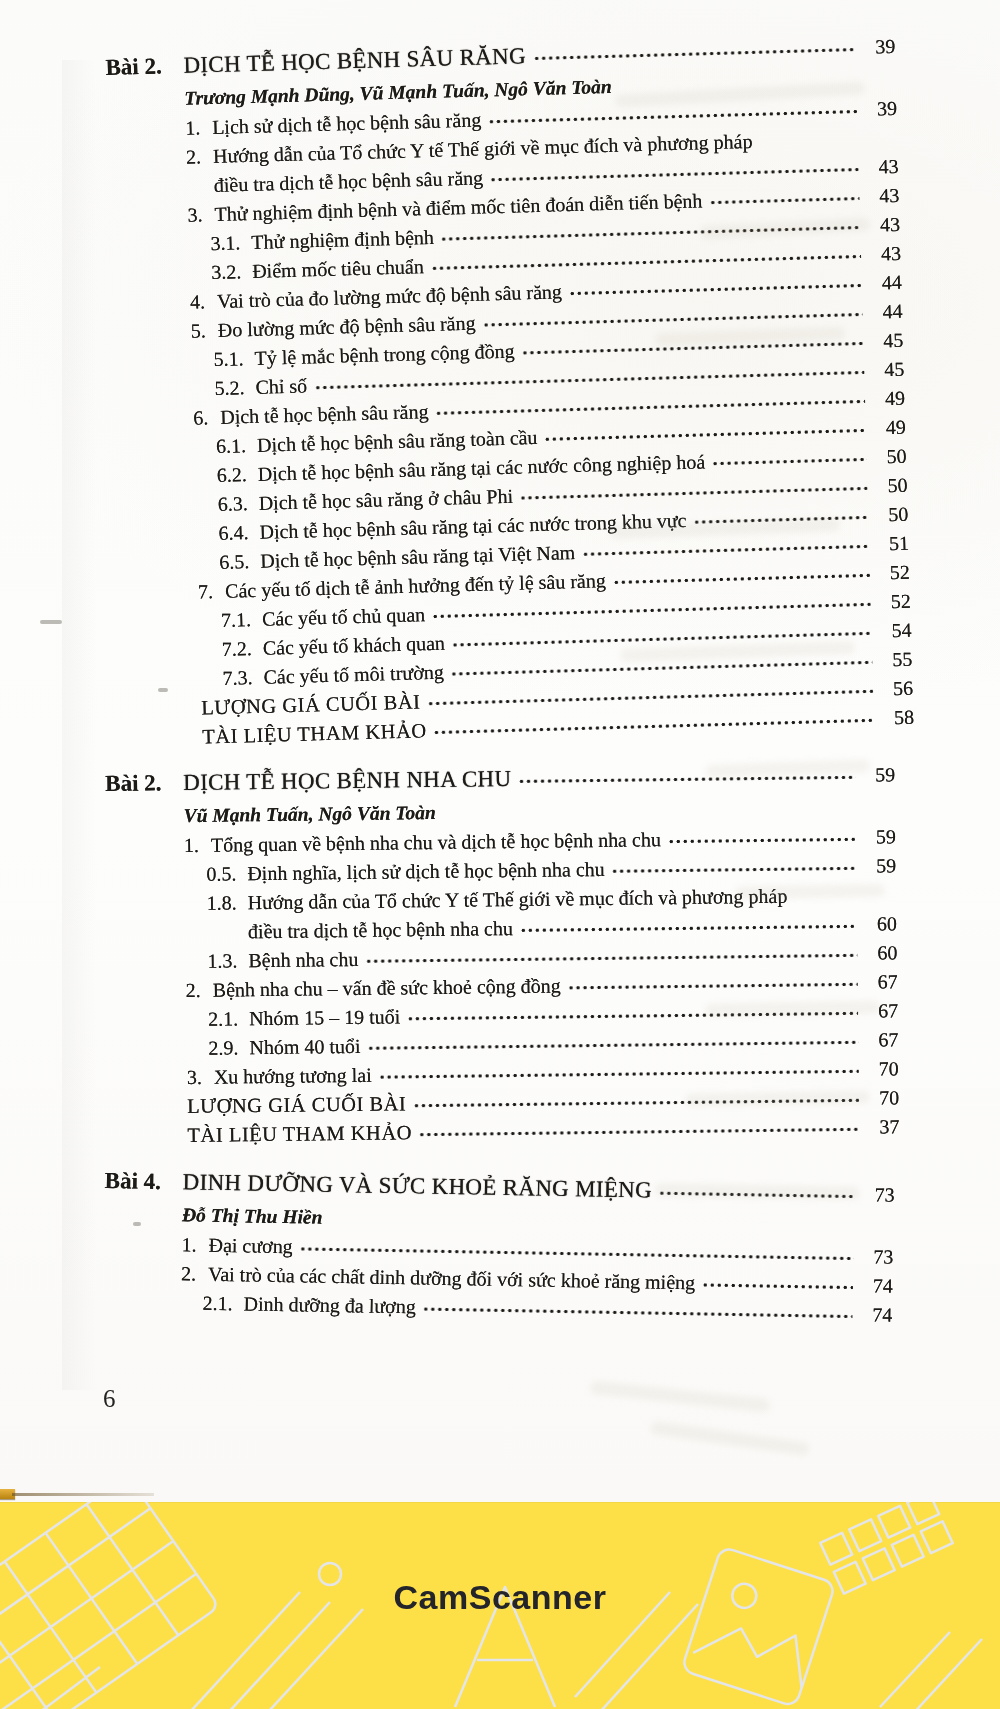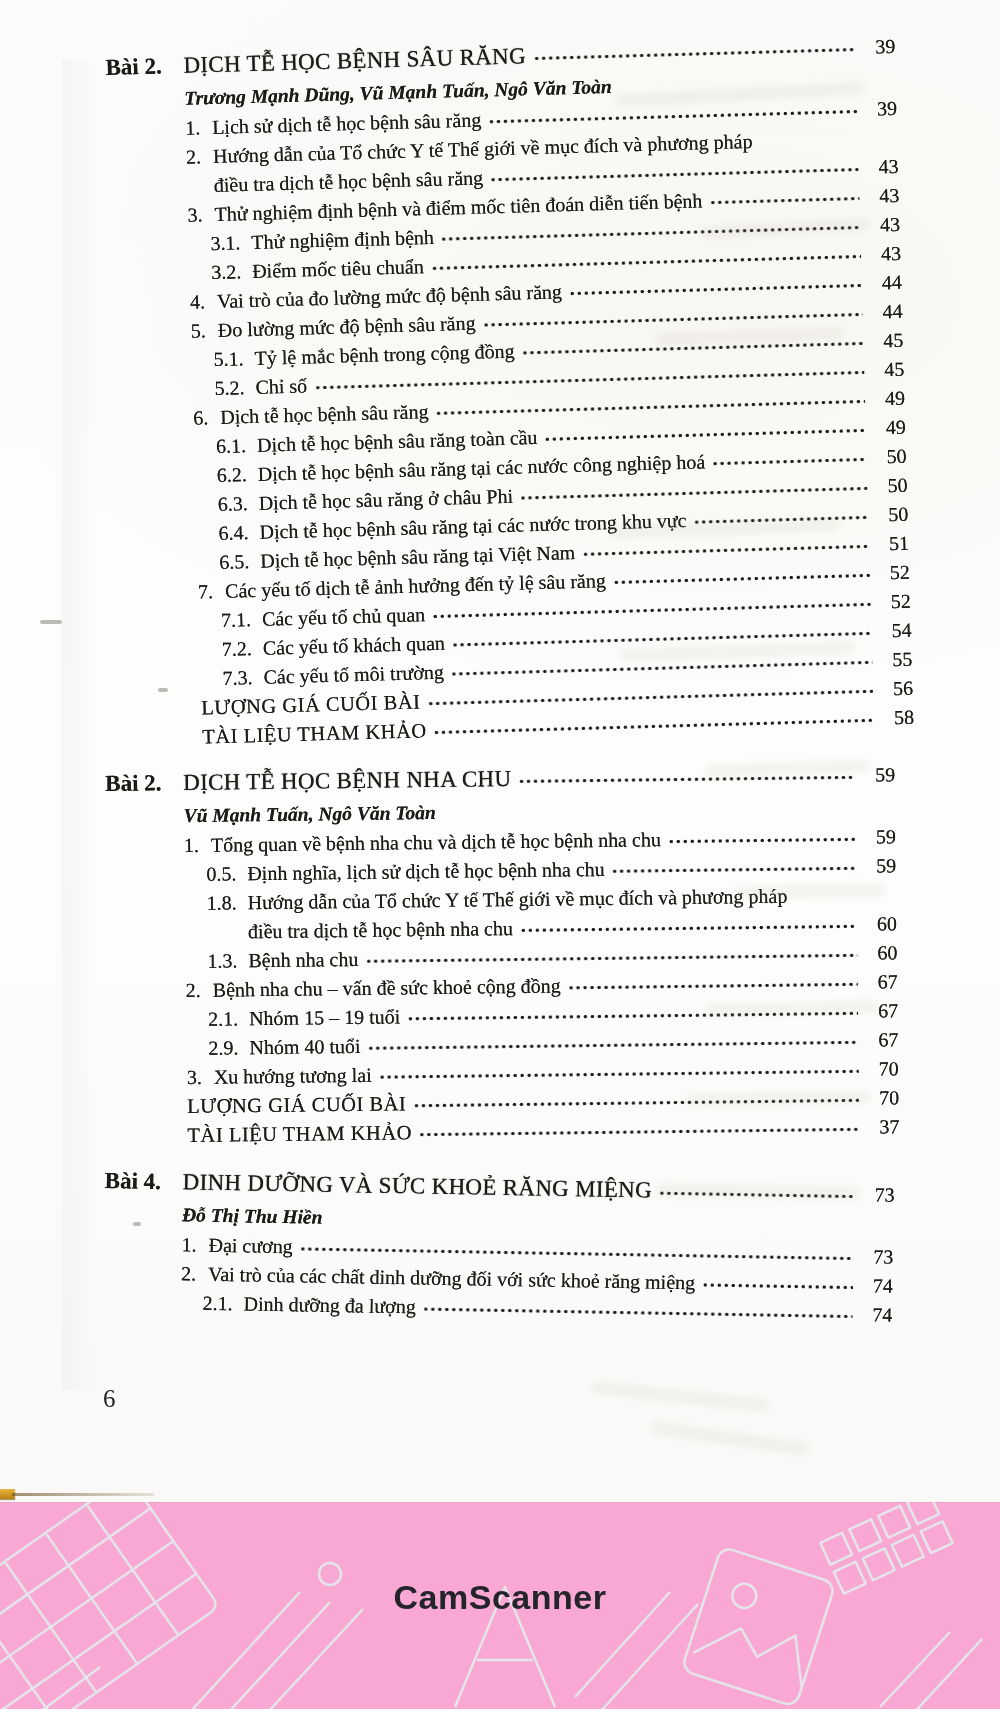--- a/index.html
+++ b/index.html
@@ -51,21 +51,21 @@
   .page-num { position:absolute; left:103px; top:1385px; font-size:25px; color:#24221f; }
   .ghost { position:absolute; height:13px; border-radius:7px; background:#b4ab91; opacity:.12; filter:blur(3px); }
   .tick { position:absolute; height:4px; border-radius:2px; background:#6f6a60; opacity:.45; }
   .edge-strip { position:absolute; left:0; top:1489px; width:15px; height:10px;
     background:linear-gradient(180deg,#e8b23f,#b9830f); box-shadow:0 1px 1px rgba(90,60,10,.5); }
   .edge-line { position:absolute; left:12px; top:1493px; width:142px; height:3px;
     background:linear-gradient(90deg, rgba(110,85,40,.65), rgba(110,85,40,.15)); }
   
   .footer {
     position:absolute; left:0; top:1502px; width:1000px; height:207px;
-    background:#f9a8d4; box-shadow:inset 0 1px 0 rgba(0,0,0,.04);
+    background:#fde047; box-shadow:inset 0 1px 0 rgba(0,0,0,.04);
   }
   .wm { position:absolute; left:0; top:0; }
   .brand {
     position:absolute; left:0; top:76px; width:1000px; text-align:center;
     font-family:"Liberation Sans","DejaVu Sans",sans-serif;
     font-weight:700; font-size:34px; letter-spacing:.5px; color:#24242b;
   }
 </style>
 </head>
 <body>

